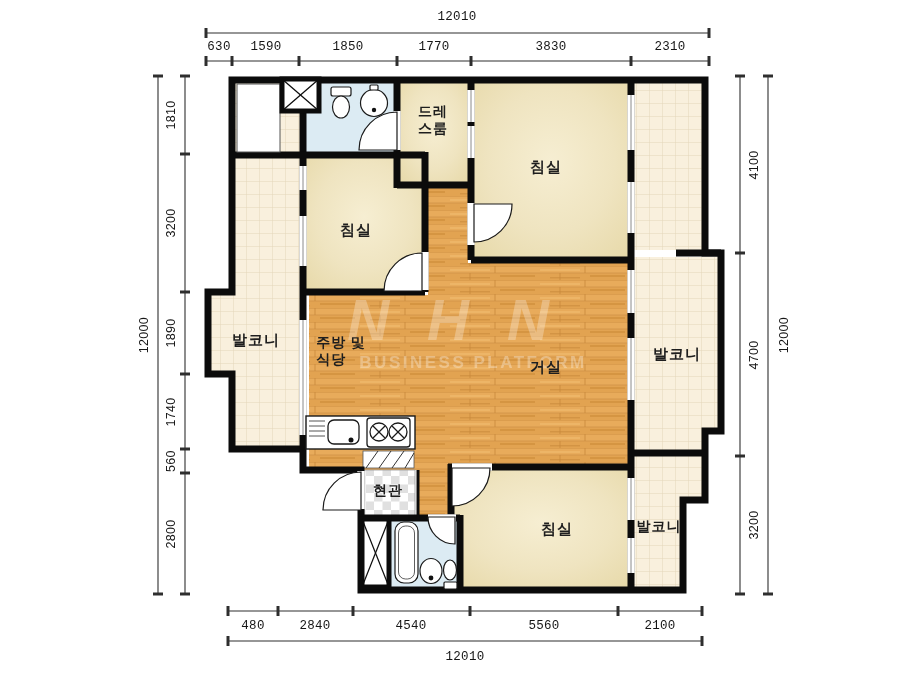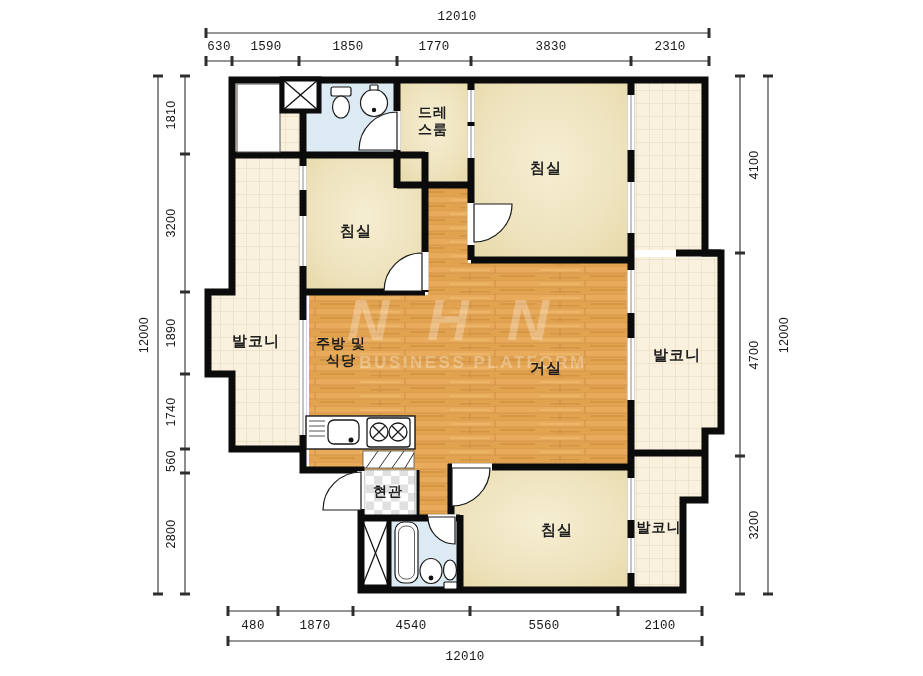--- a/index.html
+++ b/index.html
@@ -1,20 +1,20 @@
 <!DOCTYPE html>
 <html><head>
 <meta charset="utf-8">
 <style>
   html,body{margin:0;padding:0;background:#fff;}
   #stage{position:relative;width:923px;height:676px;background:#ffffff;overflow:hidden;
          font-family:"Liberation Sans","DejaVu Sans",sans-serif;}
   #plan-svg{position:absolute;left:0;top:0;}
   .lbl{position:absolute;transform:translate(-50%,-50%);font-weight:700;font-size:15px;
-       color:#1e1e1e;white-space:pre-line;text-align:center;line-height:1.18;letter-spacing:1px;}
+       color:#1e1e1e;white-space:pre-line;line-height:1.18;letter-spacing:1px;font-family:Liberation Serif, serif;}
   .lbl.sm{font-size:14px;}
   .dim{position:absolute;transform:translate(-50%,-50%);font-size:12.5px;color:#161616;
        white-space:nowrap;letter-spacing:.3px;font-family:Liberation Mono, monospace;}
   .dimv{position:absolute;transform:translate(-50%,-50%) rotate(-90deg);font-size:12.5px;
         color:#161616;white-space:nowrap;letter-spacing:.3px;}
 </style>
 </head>
 <body>
 
 <div id="stage">
@@ -287,21 +287,21 @@
 <span class="dim" style="left:457px;top:17px">12010</span>
 <span class="dim" style="left:219px;top:47px">630</span>
 <span class="dim" style="left:266px;top:47px">1590</span>
 <span class="dim" style="left:348px;top:47px">1850</span>
 <span class="dim" style="left:434px;top:47px">1770</span>
 <span class="dim" style="left:551px;top:47px">3830</span>
 <span class="dim" style="left:670px;top:47px">2310</span>
 
 <span class="dim" style="left:465px;top:657px">12010</span>
 <span class="dim" style="left:253px;top:626px">480</span>
-<span class="dim" style="left:315px;top:626px">1870</span>
+<span class="dim" style="left:315px;top:626px">2840</span>
 <span class="dim" style="left:411px;top:626px">4540</span>
 <span class="dim" style="left:544px;top:626px">5560</span>
 <span class="dim" style="left:660px;top:626px">2100</span>
 
 <span class="dimv" style="left:144px;top:335px">12000</span>
 <span class="dimv" style="left:171px;top:115px">1810</span>
 <span class="dimv" style="left:171px;top:223px">3200</span>
 <span class="dimv" style="left:171px;top:333px">1890</span>
 <span class="dimv" style="left:171px;top:412px">1740</span>
 <span class="dimv" style="left:171px;top:461px">560</span>

